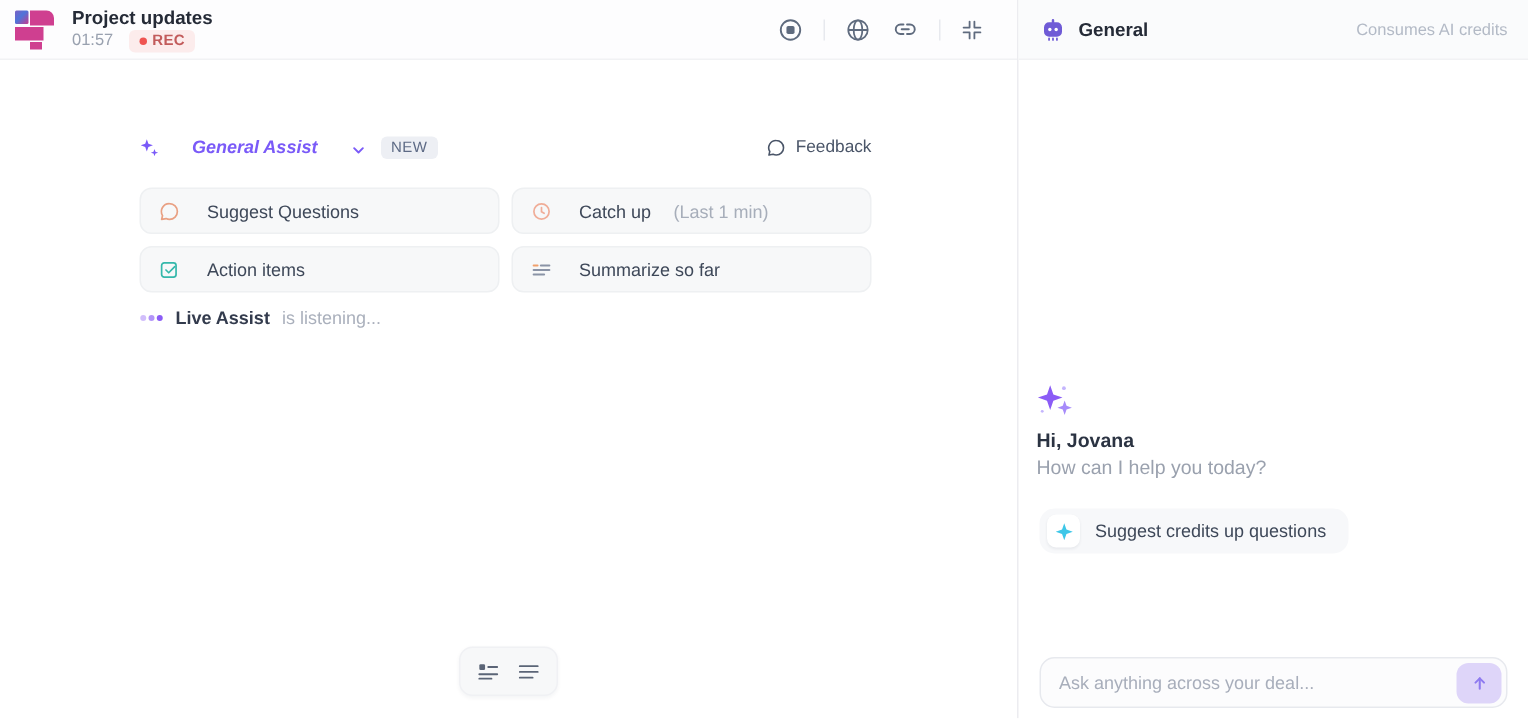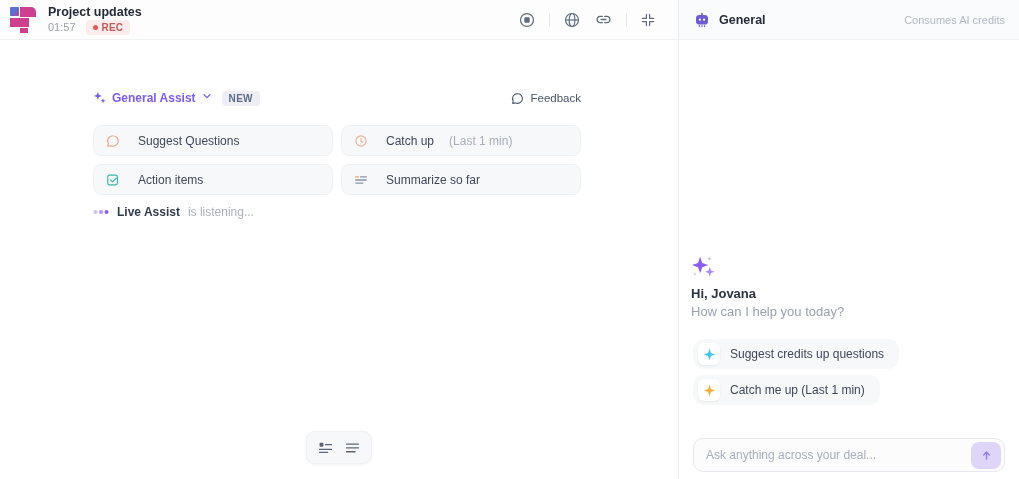--- a/index.html
+++ b/index.html
@@ -20,23 +20,23 @@
   .timer { font-size:11px; color:#99a1af; }
   .rec-badge { margin-left:10px; display:inline-flex; align-items:center; gap:4px; background:#fcecec; border-radius:4px; padding:2px 7px; }
   .rec-dot { width:5px; height:5px; border-radius:50%; background:#ef5350; }
   .rec-text { font-size:10px; font-weight:700; color:#c25b5b; letter-spacing:.2px; }
   .topbar-actions { margin-left:auto; display:flex; align-items:center; gap:13px; padding-right:22px; }
   .icon-btn { background:none; border:none; padding:0; display:flex; align-items:center; cursor:pointer; }
   .vdiv { width:1px; height:14px; background:#e7e9ee; }
 
   .assist-body { position:relative; flex:1; background:#fff; }
   .assist-header { position:absolute; top:49px; left:93px; right:97px; display:flex; align-items:center; height:18px; }
-  .mode-select { display:inline-flex; align-items:flex-start; gap:6px; cursor:pointer; background:none; border:none; }
+  .mode-select { display:inline-flex; align-items:flex-end; gap:22px; cursor:pointer; background:none; border:none;font-style:italic; }
   .mode-label { font-size:12px; font-weight:600; color:#7a5af8; }
-  .new-badge { margin-left:10px; font-size:10px; font-weight:700; color:#5d6a85; background:#edeff4; border-radius:4px; padding:2px 7px; letter-spacing:.3px; }
+  .new-badge { margin-left:10px; font-size:10px; font-weight:400; color:#5d6a85; background:#edeff4; border-radius:4px; padding:2px 7px; letter-spacing:.3px; }
   .feedback-btn { margin-left:auto; display:inline-flex; align-items:center; gap:6px; background:none; border:none; font-size:11.5px; color:#4a5568; cursor:pointer; font-family:inherit; }
 
   .action-grid { position:absolute; top:85px; left:93px; right:97px; display:grid; grid-template-columns:1fr 1fr; gap:8px; }
   .action-btn { height:31px; display:flex; align-items:center; gap:18px; padding:0 12px; background:#f7f8f9; border:1px solid #eef0f2; border-radius:8px; cursor:pointer; font-family:inherit; }
   .action-label { font-size:12px; font-weight:500; color:#3e4859; }
   .action-suffix { font-size:12px; color:#a7aeba; margin-left:-3px; }
 
   .live-row { position:absolute; top:165px; left:93px; display:inline-flex; align-items:center; gap:8px; }
   .live-label { font-size:12px; font-weight:700; color:#333b4d; }
   .live-status { font-size:12px; color:#aab0bc; }
@@ -262,30 +262,20 @@
       <button class="chip">
         <span class="chip-icon-tile">
           <span style="display:flex">
             <svg width="13" height="13" viewBox="0 0 16 16">
                 <path d="M8 1l1.8 5.2L15 8l-5.2 1.8L8 15 6.2 9.8 1 8l5.2-1.8z" fill="#3ec7e8"></path>
               </svg>
           </span>
         </span>
         <span class="chip-label">Suggest credits up questions</span>
       </button>
-      <button class="chip">
-        <span class="chip-icon-tile">
-          <span style="display:flex">
-            <svg width="13" height="13" viewBox="0 0 16 16">
-                <path d="M8 1l1.8 5.2L15 8l-5.2 1.8L8 15 6.2 9.8 1 8l5.2-1.8z" fill="#f2b33d"></path>
-              </svg>
-          </span>
-        </span>
-        <span class="chip-label">Catch me up (Last 1 min)</span>
-      </button>
     </div>
 
     <div class="af-inputbar">
       <input class="ask-input" type="text" placeholder="Ask anything across your deal..." style="">
       <button class="send-btn">
         <span style="display:flex">
           <svg width="13" height="13" viewBox="0 0 16 16" fill="none" stroke="#8f7bf0" stroke-width="1.7" stroke-linecap="round" stroke-linejoin="round">
               <path d="M8 12.5V4"></path>
               <path d="M4.5 7.5L8 4l3.5 3.5"></path>
             </svg>

